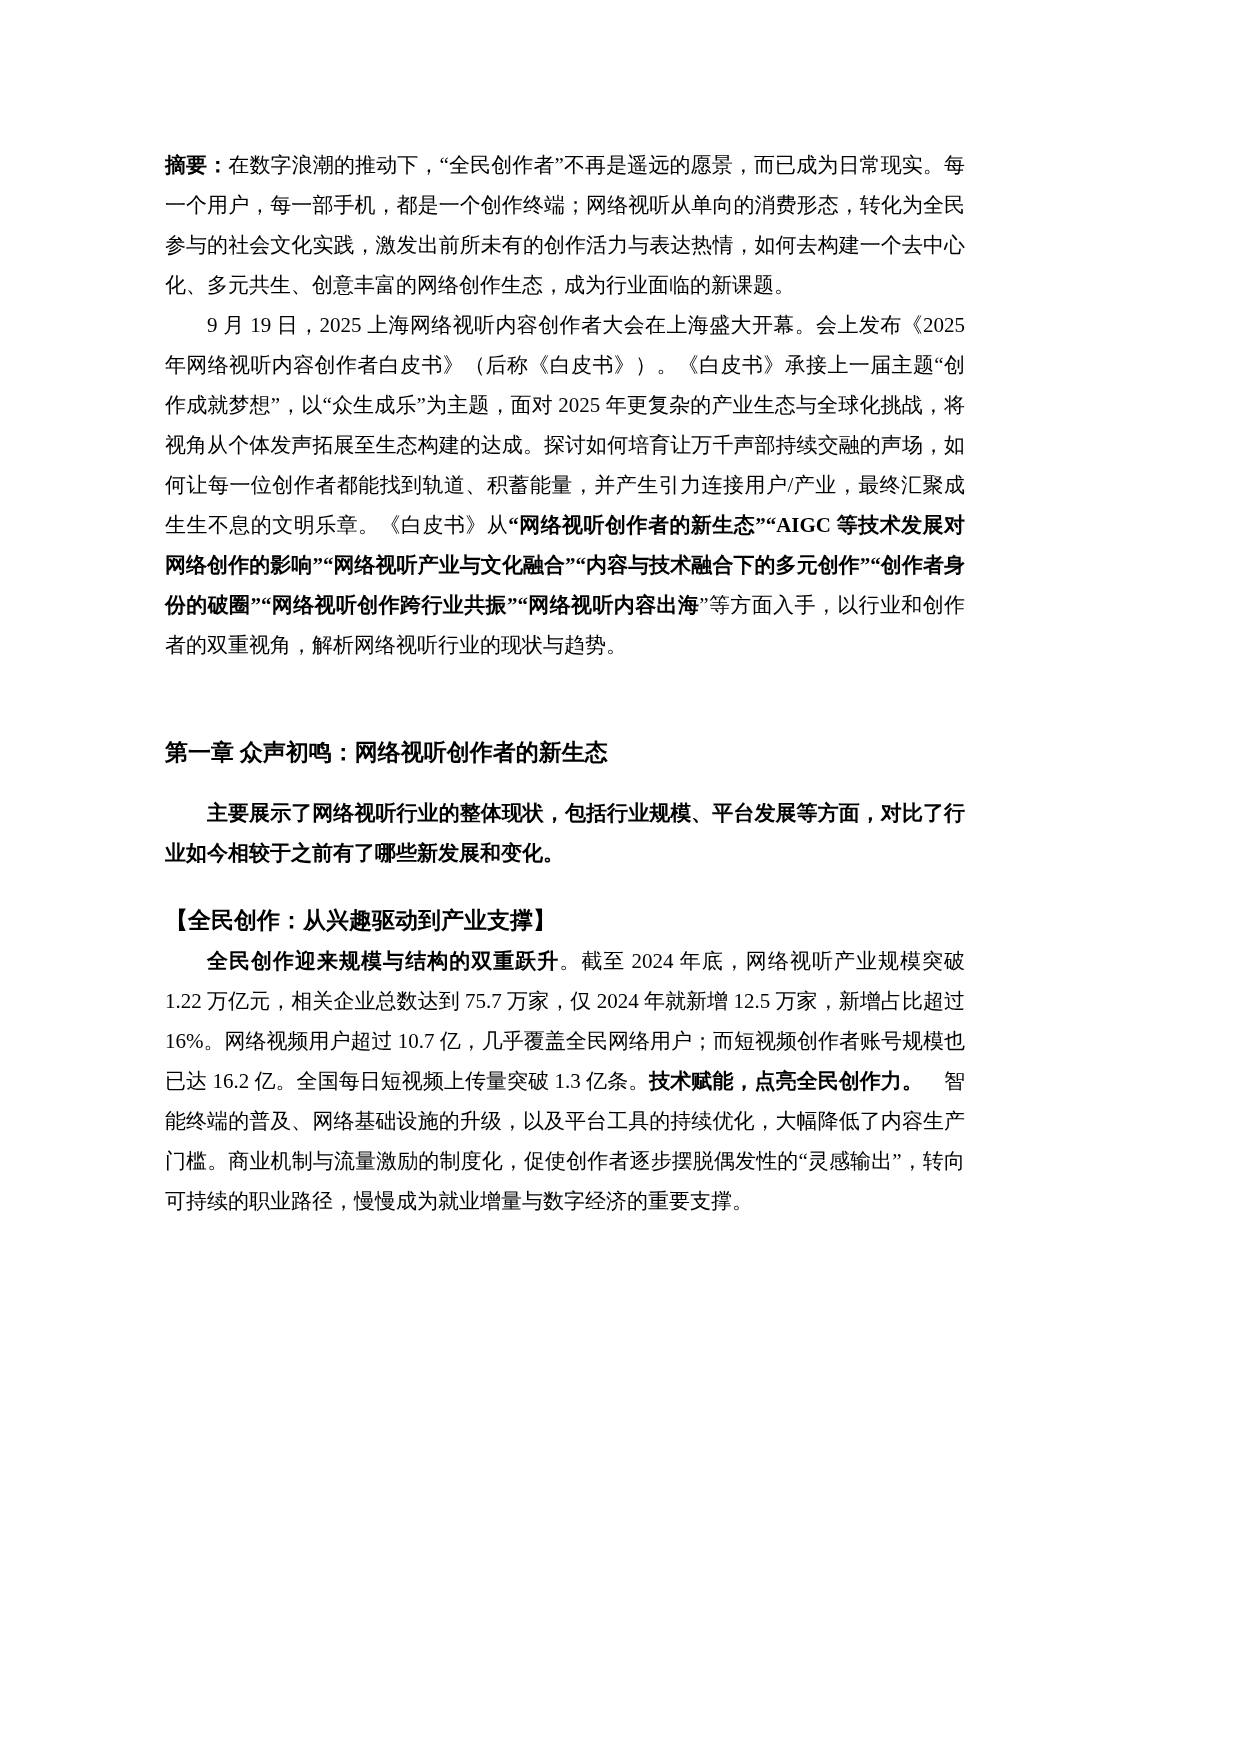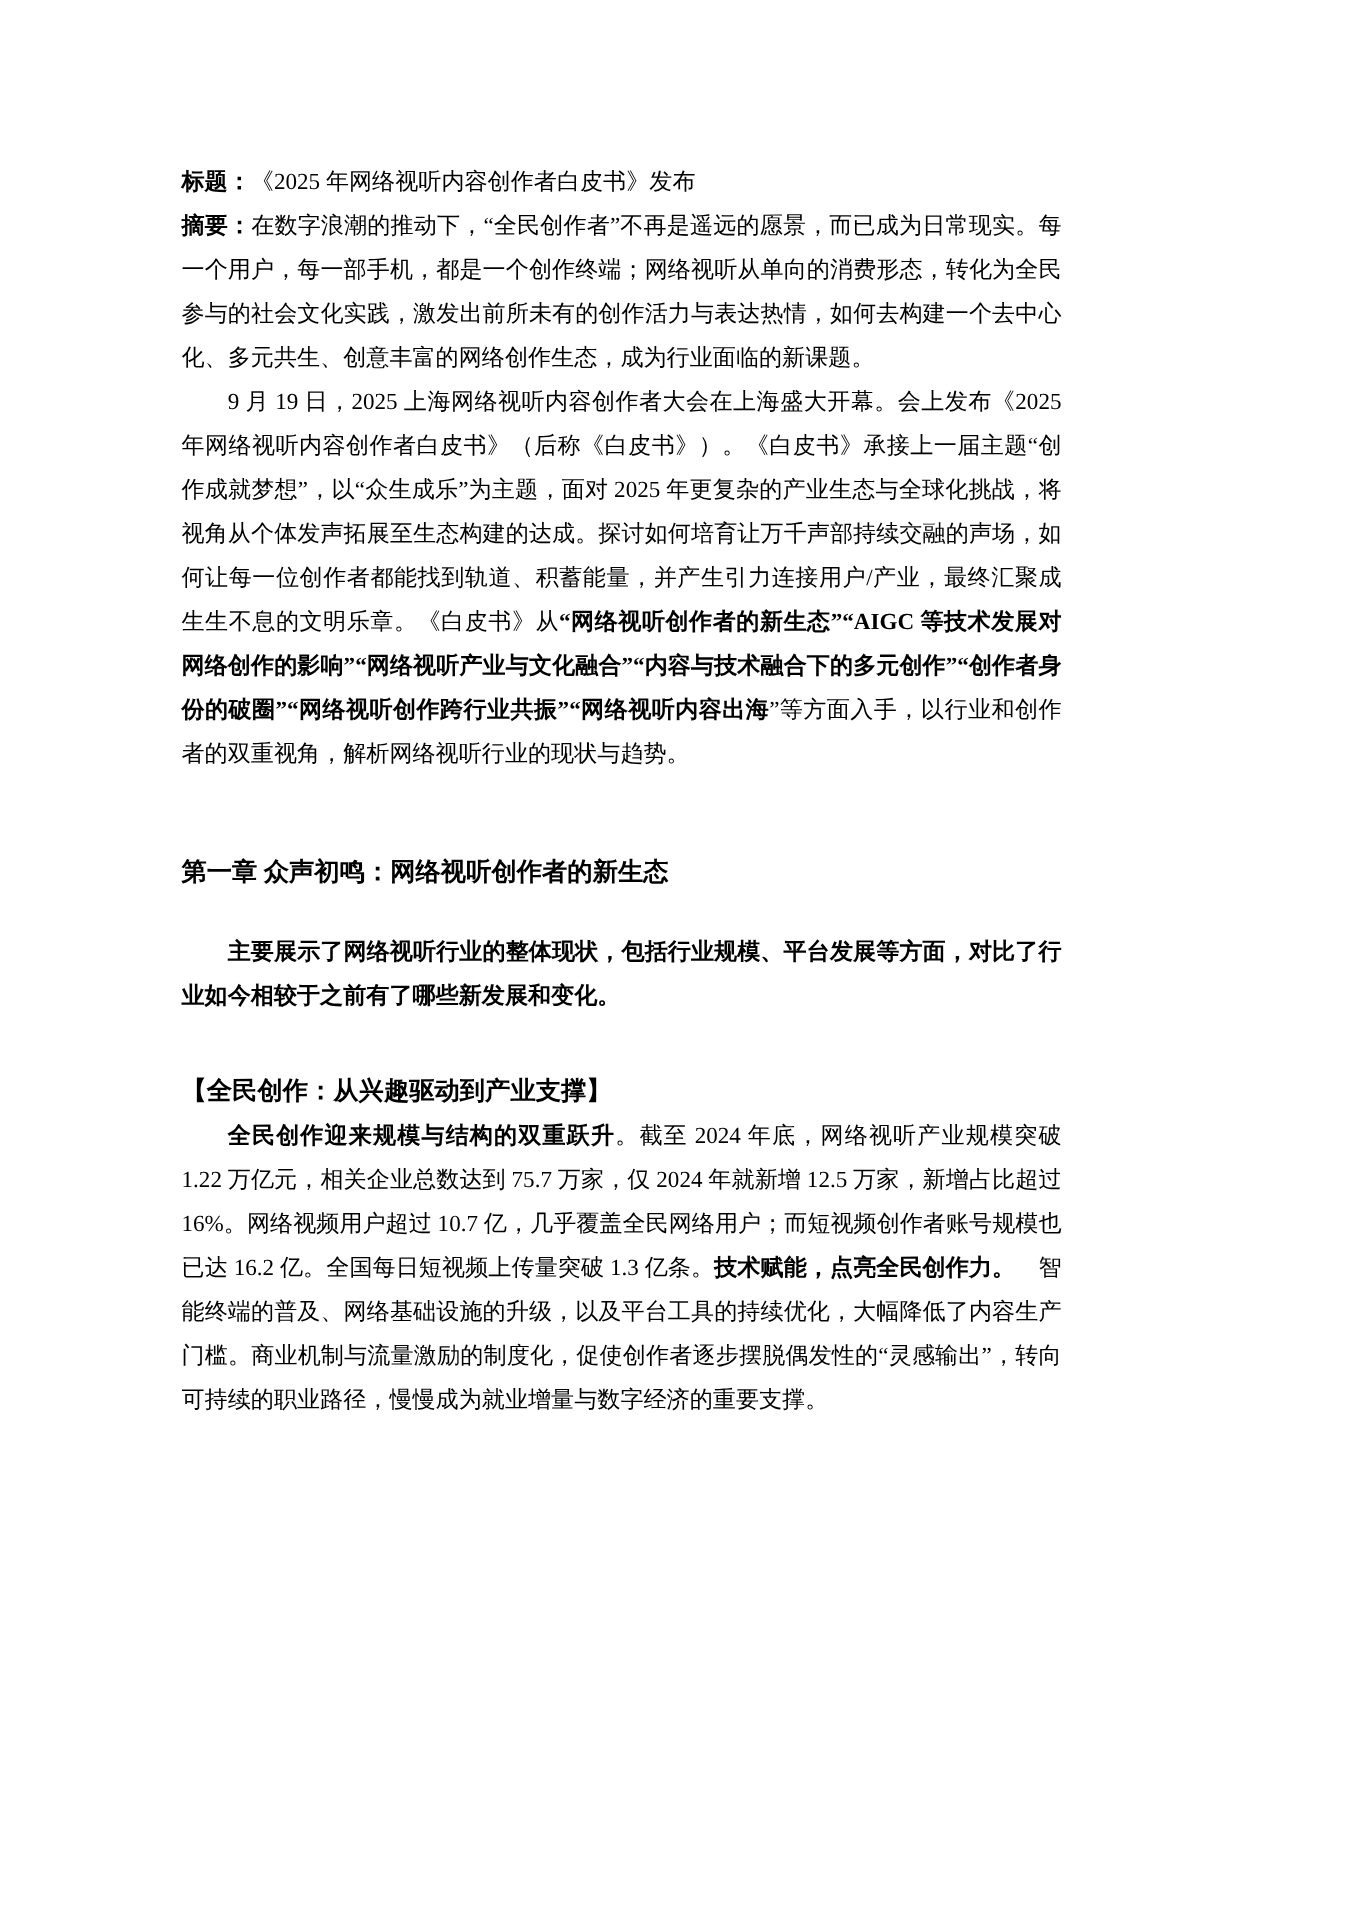--- a/index.html
+++ b/index.html
@@ -27,36 +27,35 @@
   }
   .indent { text-indent: 42px; }
   .sp-intro { }
   .chapter {
     font-size: 23px;
     line-height: 44px;
     font-weight: 700;
     margin-top: 66px;
     text-align: left;
   }
-  .sp-summary { margin-top: 30px; }
+  .sp-summary { margin-top: 18px; }
   .section {
     font-size: 23px;
     line-height: 40px;
     font-weight: 700;
-    margin-top: 47px;
+    margin-top: 28px;
     text-align: left;
   }
   .run { font-weight: 400; }
   .run.b { font-weight: 700; }
 </style>
 </head>
 <body>
 
 <div class="page">
-  <p class="para"><span class="run b">标题：</span><span class="run">《2025 年网络视听内容创作者白皮书》发布</span></p>
 
   <p class="para"><span class="run b">摘要：</span><span class="run">在数字浪潮的推动下，“全民创作者”不再是遥远的愿景，而已成为日常现实。每一个用户，每一部手机，都是一个创作终端；网络视听从单向的消费形态，转化为全民参与的社会文化实践，激发出前所未有的创作活力与表达热情，如何去构建一个去中心化、多元共生、创意丰富的网络创作生态，成为行业面临的新课题。</span></p>
 
   <p class="para indent sp-intro"><span class="run">9 月 19 日，2025 上海网络视听内容创作者大会在上海盛大开幕。会上发布《2025 年网络视听内容创作者白皮书》（后称《白皮书》）。《白皮书》承接上一届主题“创作成就梦想”，以“众生成乐”为主题，面对 2025 年更复杂的产业生态与全球化挑战，将视角从个体发声拓展至生态构建的达成。探讨如何培育让万千声部持续交融的声场，如何让每一位创作者都能找到轨道、积蓄能量，并产生引力连接用户/产业，最终汇聚成生生不息的文明乐章。《白皮书》从</span><span class="run b">“网络视听创作者的新生态”</span><span class="run b">“AIGC 等技术发展对网络创作的影响”</span><span class="run b">“网络视听产业与文化融合”</span><span class="run b">“内容与技术融合下的多元创作”</span><span class="run b">“创作者身份的破圈”</span><span class="run b">“网络视听创作跨行业共振”</span><span class="run b">“网络视听内容出海</span><span class="run">”等方面入手，以行业和创作者的双重视角，解析网络视听行业的现状与趋势。</span></p>
 
   <h1 class="chapter"><span class="run b">第一章 众声初鸣：网络视听创作者的新生态</span></h1>
 
   <p class="para indent sp-summary"><span class="run b">主要展示了网络视听行业的整体现状，包括行业规模、平台发展等方面，对比了行业如今相较于之前有了哪些新发展和变化。</span></p>
 
   <h2 class="section"><span class="run b">【全民创作：从兴趣驱动到产业支撑】</span></h2>

